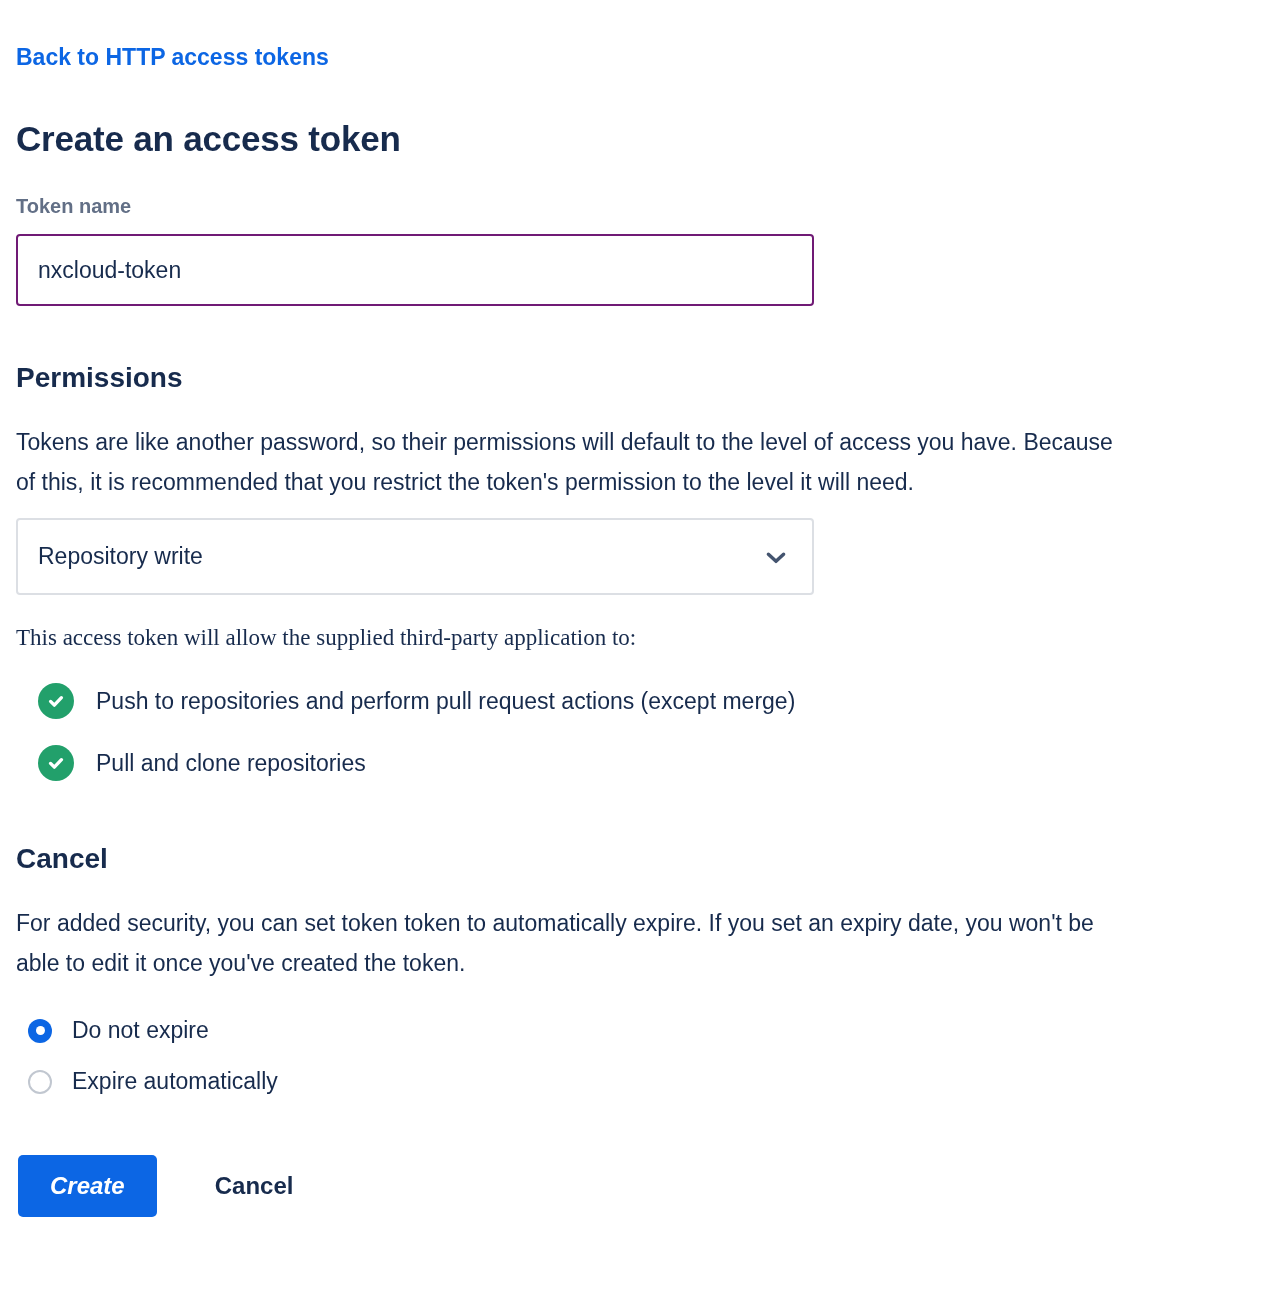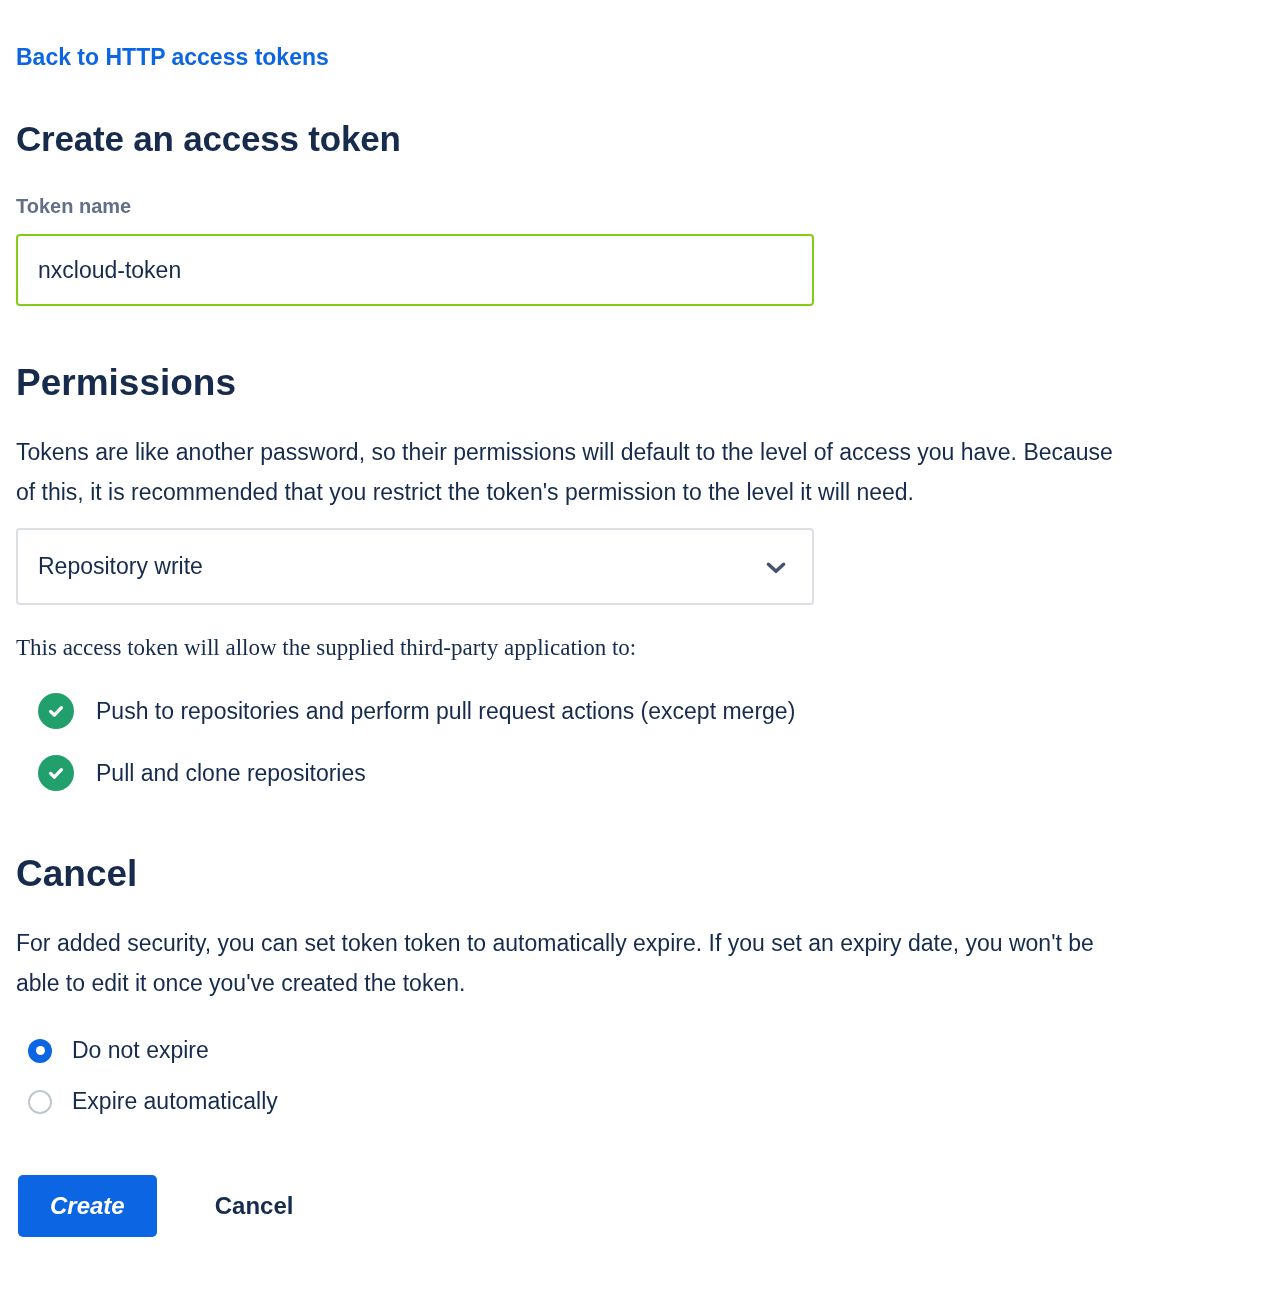--- a/index.html
+++ b/index.html
@@ -35,31 +35,31 @@
     margin-top: 36px;
     font-size: 20px;
     font-weight: 700;
     color: #626F86;
   }
   .text-input {
     display: block;
     margin-top: 16px;
     width: 798px;
     height: 72px;
-    border: 2px solid #84cc16;
+    border: 2px solid #701a75;
     border-radius: 4px;
     padding: 0 20px;
     font-family: "Liberation Sans", sans-serif;
     font-size: 23px;
     color: #172B4D;
     background: #ffffff;
     outline: none;
   }
   h2.section-heading {
-    font-size: 37px;
+    font-size: 28px;
     font-weight: 600;
     color: #172B4D;
   }
   .permissions-heading { margin-top: 56px; }
   .body-text {
     margin-top: 28px;
     font-size: 23px;
     line-height: 40px;
     color: #172B4D;
     max-width: 1212px;

